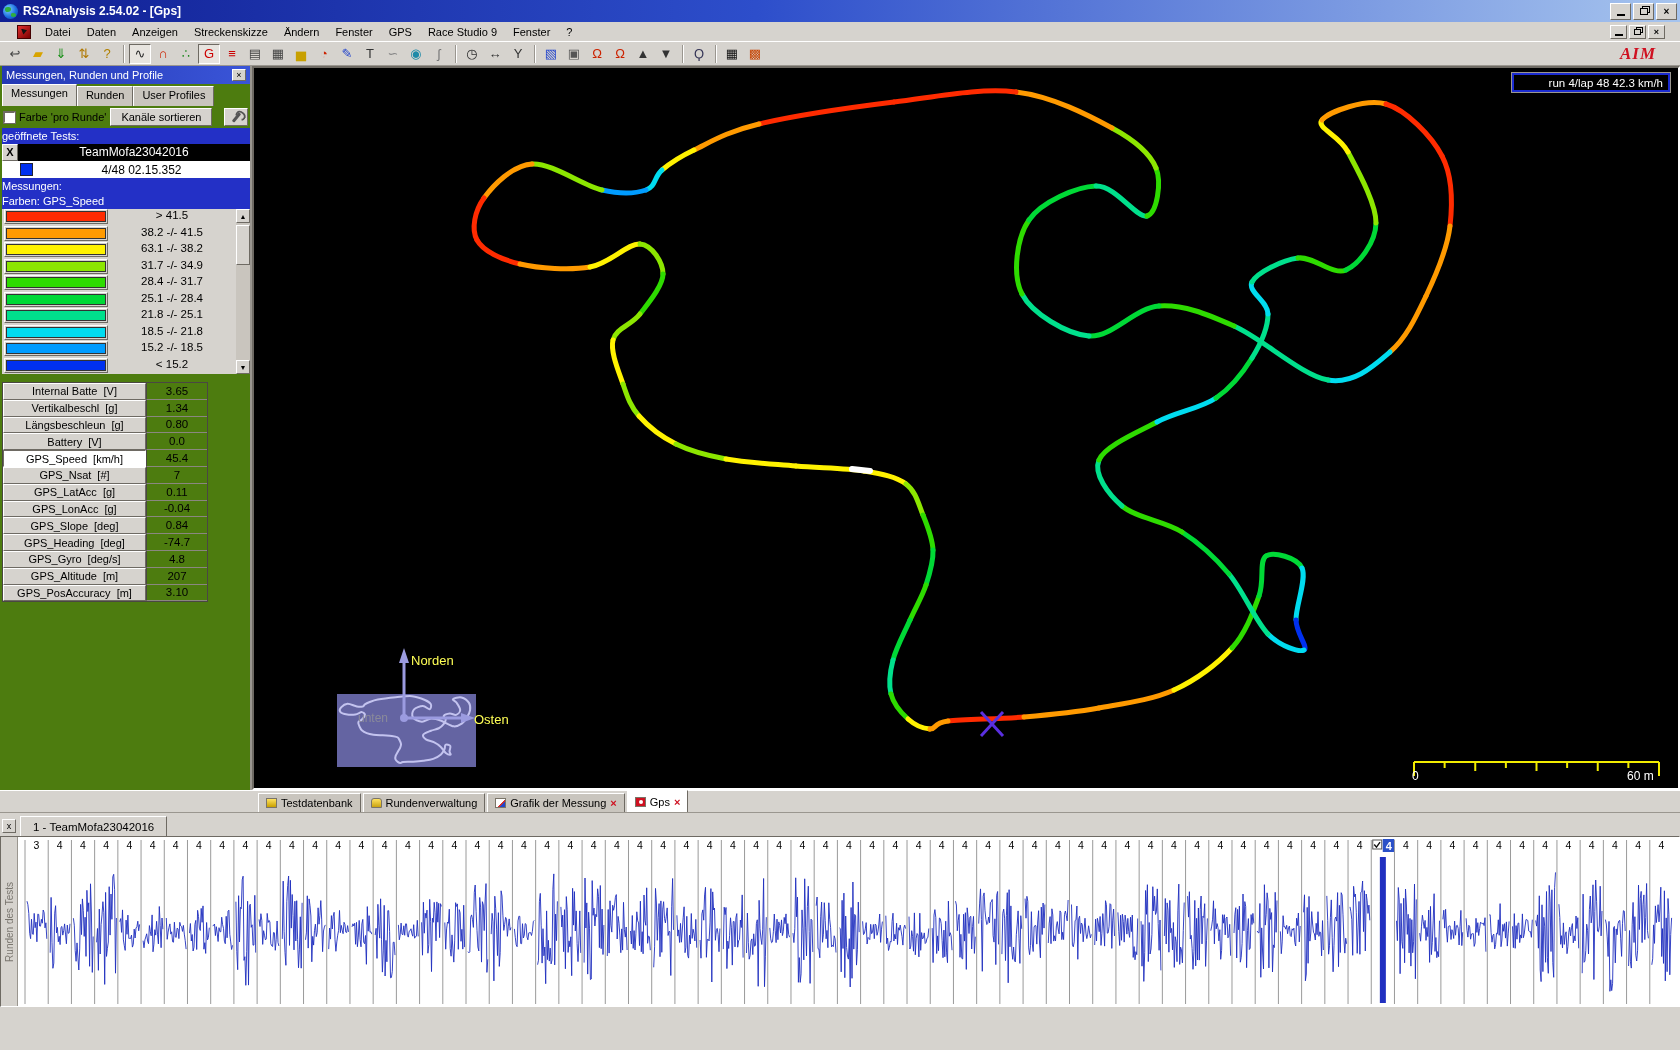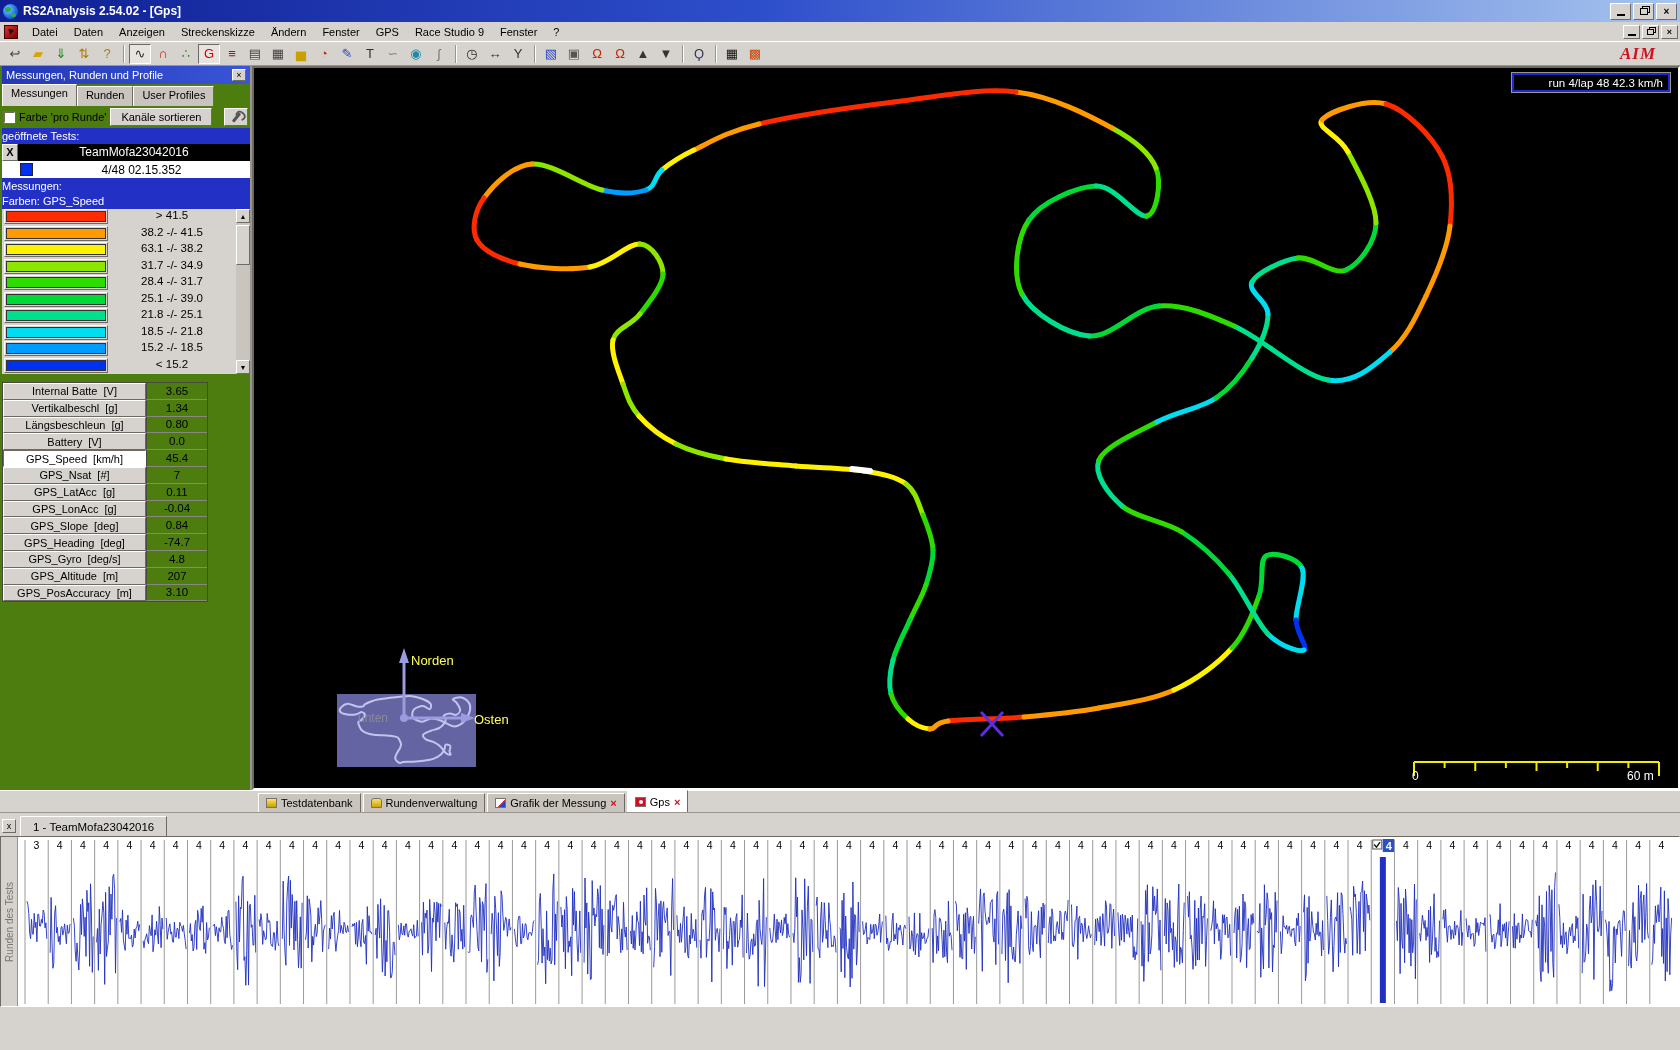--- a/index.html
+++ b/index.html
@@ -13,21 +13,21 @@
     background:linear-gradient(90deg,#101f93 0%,#2d4ecb 45%,#a6c4ee 100%);color:#fff;font-weight:bold;font-size:12px}
   .globe{width:15px;height:15px;border-radius:50%;
     background:radial-gradient(circle at 35% 35%,#7fd0ff 0%,#1c6fe0 55%,#0b3fa0 100%);position:relative;flex:0 0 auto}
   .globe:before{content:"";position:absolute;left:2px;top:3px;width:6px;height:5px;background:#2fae3f;border-radius:50% 40% 60% 50%}
   .globe:after{content:"";position:absolute;right:2px;bottom:2px;width:5px;height:4px;background:#2fae3f;border-radius:40% 60% 50% 50%}
   .winbtns{margin-left:auto;display:flex;gap:2px}
   .wbtn{width:21px;height:17px;display:flex;align-items:center;justify-content:center;font-size:10px;font-weight:bold;color:#000}
   .minbar{width:8px;height:2px;background:#000;margin-top:8px}
   .restsq{width:8px;height:7px;border:1px solid #000;box-shadow:2px -2px 0 -1px #d6d3ce,2px -2px 0 0 #000}
   
-  #menubar{left:0;top:22px;width:1680px;height:20px;display:flex;align-items:center;gap:0;padding:0 2px;background:#d6d3ce;border-bottom:1px solid #fff}
+  #menubar{left:0;top:22px;width:1680px;height:20px;display:flex;align-items:center;gap:0;padding:0 15px;background:#d6d3ce;border-bottom:1px solid #fff}
   .mdiicon{width:14px;height:14px;margin:0 6px 0 2px;background:linear-gradient(135deg,#e03030,#7a0000);border:1px solid #400;position:relative}
   .mdiicon:before{content:"";position:absolute;inset:3px;background:#111;clip-path:polygon(0 0,100% 30%,40% 100%)}
   .menuitem{padding:2px 8px;cursor:default}
   .mdibtns{margin-left:auto;display:flex;gap:2px}
   .mdibtn{width:17px;height:14px;display:flex;align-items:center;justify-content:center;font-size:9px;font-weight:bold}
   
   #toolbar{left:0;top:42px;width:1680px;height:24px;display:flex;align-items:center;padding:1px 4px;background:#d6d3ce;border-bottom:1px solid #9a968f}
   .tbtn{width:22px;height:20px;display:flex;align-items:center;justify-content:center;font-size:13px;line-height:1;margin-right:1px}
   .tbtn.pressed{border:1px solid;border-color:#6e6a63 #fff #fff #6e6a63;background:#e7e4df}
   .tsep{width:2px;height:18px;margin:0 4px;border-left:1px solid #9a968f;border-right:1px solid #fff}
@@ -266,21 +266,21 @@
       <div class="legrow">
         <div class="legswatch">
           <div style="background: rgb(46, 219, 0);"></div>
         </div>
         <div class="legval">28.4 -/- 31.7</div>
       </div>
       <div class="legrow">
         <div class="legswatch">
           <div style="background: rgb(0, 217, 54);"></div>
         </div>
-        <div class="legval">25.1 -/- 39.0</div>
+        <div class="legval">25.1 -/- 28.4</div>
       </div>
       <div class="legrow">
         <div class="legswatch">
           <div style="background: rgb(0, 224, 140);"></div>
         </div>
         <div class="legval">21.8 -/- 25.1</div>
       </div>
       <div class="legrow">
         <div class="legswatch">
           <div style="background: rgb(0, 220, 240);"></div>

